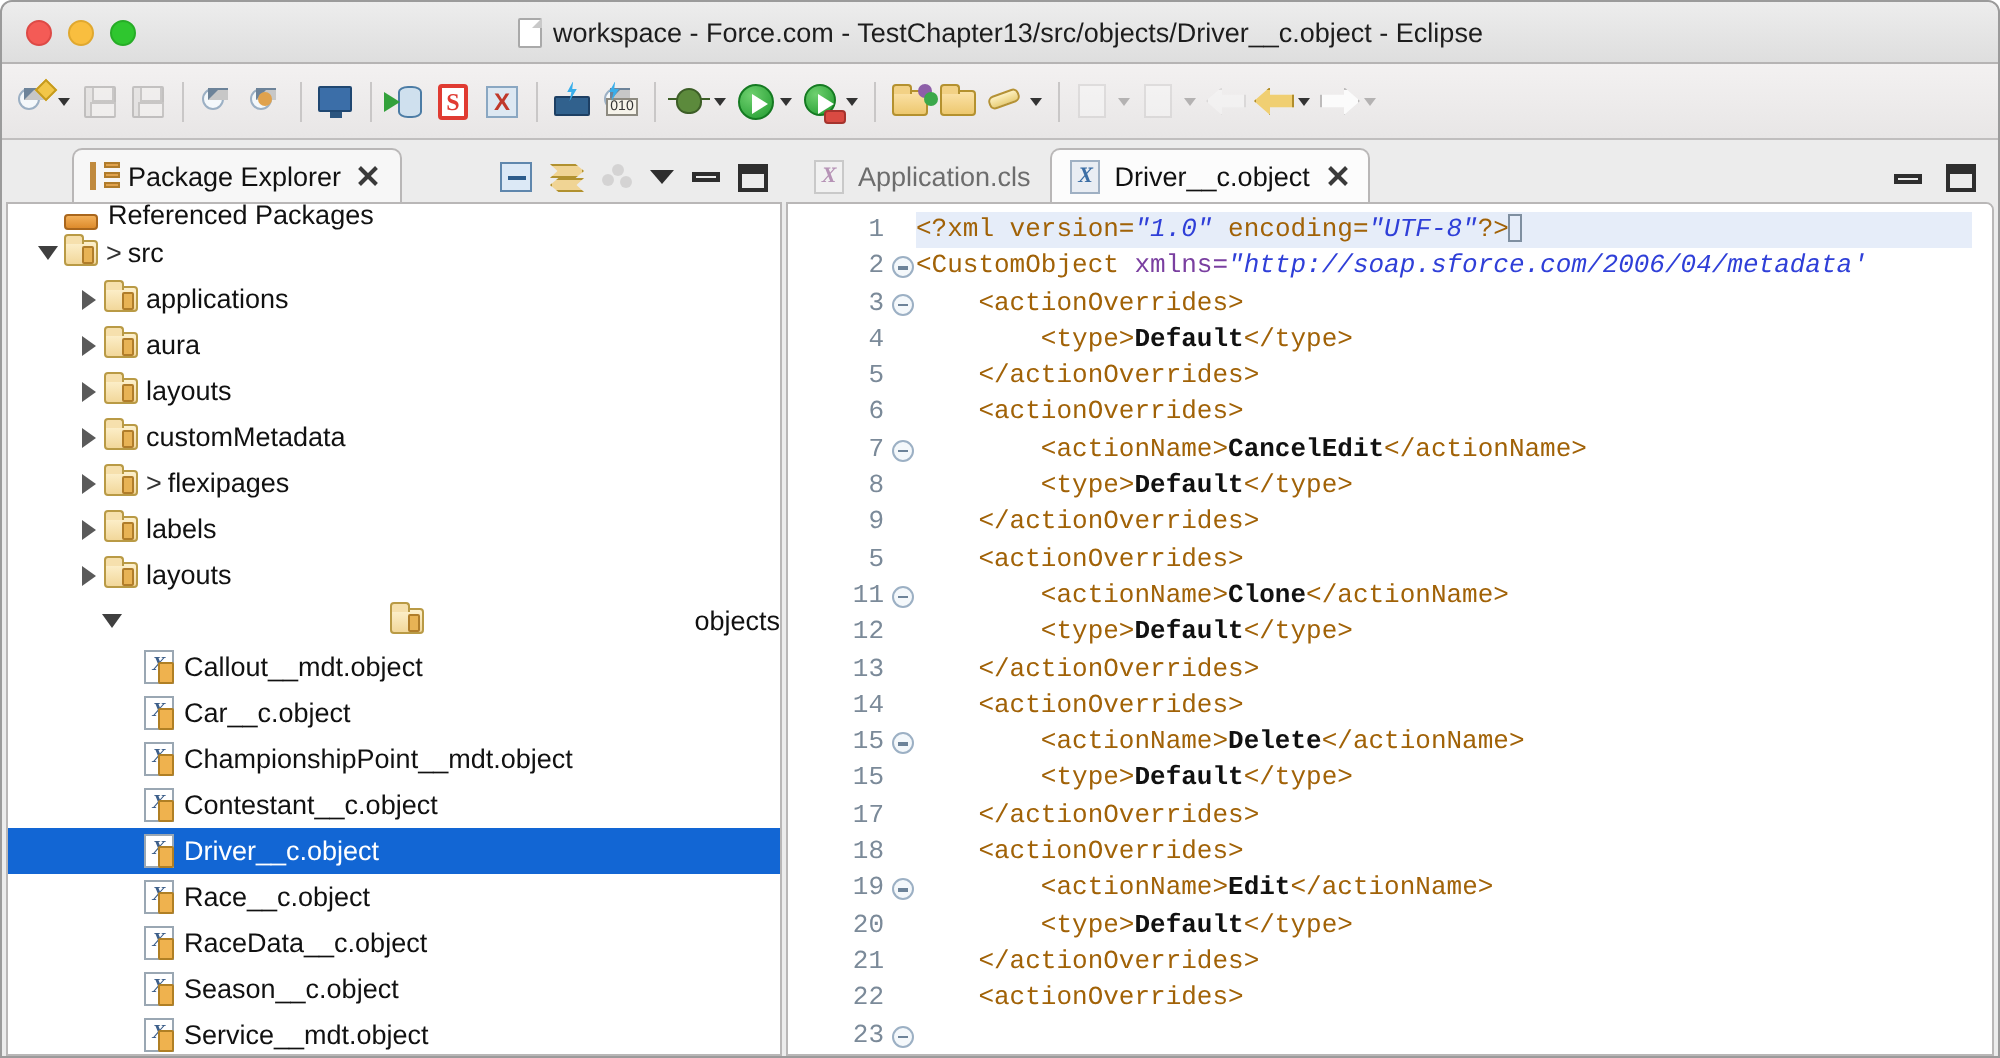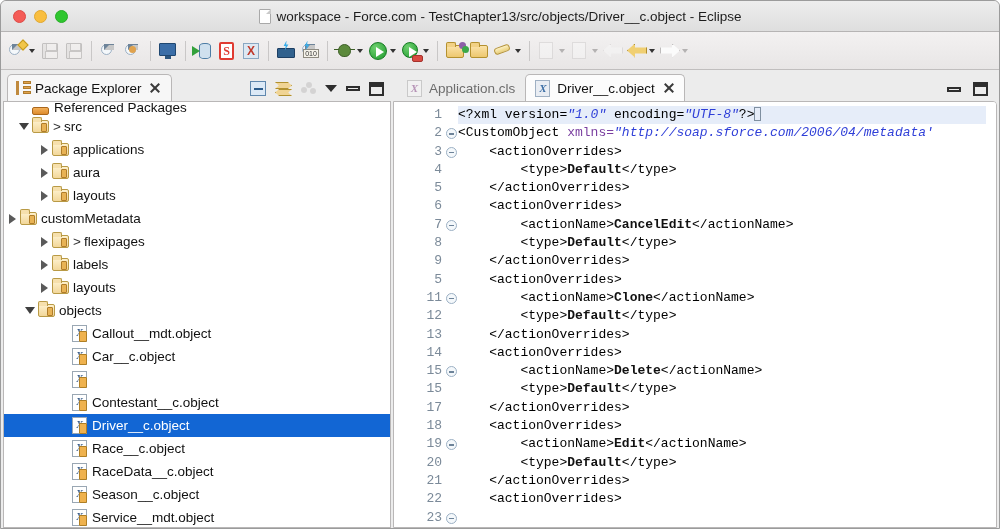--- a/index.html
+++ b/index.html
@@ -202,21 +202,21 @@
   
   .body { display: flex; height: 460px; }
 
   
   .pe {
     width: 392px; display: flex; flex-direction: column;
     background: #ececec;
   }
   .pe-tabrow {
     height: 31px; display: flex; align-items: flex-end;
-    background: #ececec; position: relative;
+    background: #ececec; position: relative; padding-left: 29px;
   }
   .pe-tab {
     display: flex; align-items: center; gap: 6px;
     height: 27px; padding: 0 10px 0 8px;
     background: #f7f7f7;
     border: 1px solid #b9b7b7; border-bottom: 0;
     border-radius: 5px 5px 0 0;
     margin-left: 6px;
   }
   .pe-tab-icon {
@@ -394,21 +394,21 @@
     content: ""; position: absolute; left: 2px; top: 4px;
     width: 5px; height: 1.5px; background: #6d8399;
   }
   .code {
     flex: 1; padding-top: 4px; padding-left: 14px;
     font-family: "Liberation Mono", monospace;
     font-size: 13px; overflow: hidden; position: relative;
   }
   .cline { height: 18.3px; line-height: 18.3px; white-space: pre; }
   .cline.hl { background: #e6edf9; }
-  .tg  { color: #000000; }
+  .tg  { color: #a16207; }
   .at  { color: #7a3fa0; }
   .st  { color: #2f3fd8; font-style: italic; }
   .tx  { color: #111111; font-weight: bold; }
   .cursor-box {
     display: inline-block; width: 7px; height: 14px;
     border: 1px solid #7f8fa0; vertical-align: -3px;
   }
   .ed-rightgap {
     position: absolute; right: 0; top: 0; bottom: 0; width: 10px;
     background: #ffffff;
@@ -632,21 +632,21 @@
               <div class="fldr"></div>
               <span>aura</span>
             </div>
             <div class="row" style="padding-left: 32px;">
               <div class="tw">
                 <div class="tri-r"></div>
               </div>
               <div class="fldr"></div>
               <span>layouts</span>
             </div>
-            <div class="row" style="">
+            <div class="row" style="padding-left: 32px;">
               <div class="tw">
                 <div class="tri-r"></div>
               </div>
               <div class="fldr"></div>
               <span>customMetadata</span>
             </div>
             <div class="row" style="padding-left: 32px;">
               <div class="tw">
                 <div class="tri-r"></div>
               </div>
@@ -661,40 +661,41 @@
               <div class="fldr"></div>
               <span>labels</span>
             </div>
             <div class="row" style="padding-left: 32px; text-align: center;">
               <div class="tw">
                 <div class="tri-r"></div>
               </div>
               <div class="fldr"></div>
               <span>layouts</span>
             </div>
-            <div class="row" style="padding-left: 18px;">
+            <div class="row" style="padding-left: 44px; justify-content: space-between;">
               <div class="tw">
                 <div class="tri-d"></div>
               </div>
               <div class="fldr"></div>
               <span>objects</span>
             </div>
             <div class="row" style="padding-left: 52px;">
               <div class="tw"></div>
               <div class="objf">X</div>
               <span>Callout__mdt.object</span>
             </div>
             <div class="row" style="padding-left: 52px;">
               <div class="tw"></div>
               <div class="objf">X</div>
               <span>Car__c.object</span>
             </div>
             <div class="row" style="padding-left: 52px;">
               <div class="tw"></div>
               <div class="objf">X</div>
+              <span>ChampionshipPoint__mdt.object</span>
             </div>
             <div class="row" style="padding-left: 52px;">
               <div class="tw"></div>
               <div class="objf">X</div>
               <span>Contestant__c.object</span>
             </div>
             <div class="row sel" style="padding-left: 52px;">
               <div class="tw"></div>
               <div class="objf">X</div>
               <span>Driver__c.object</span>

